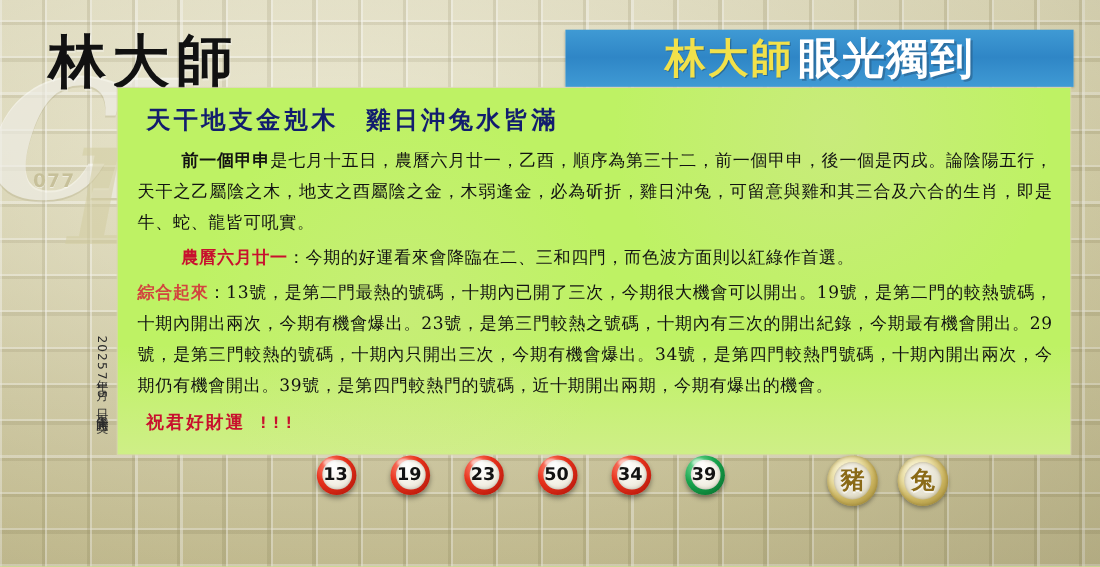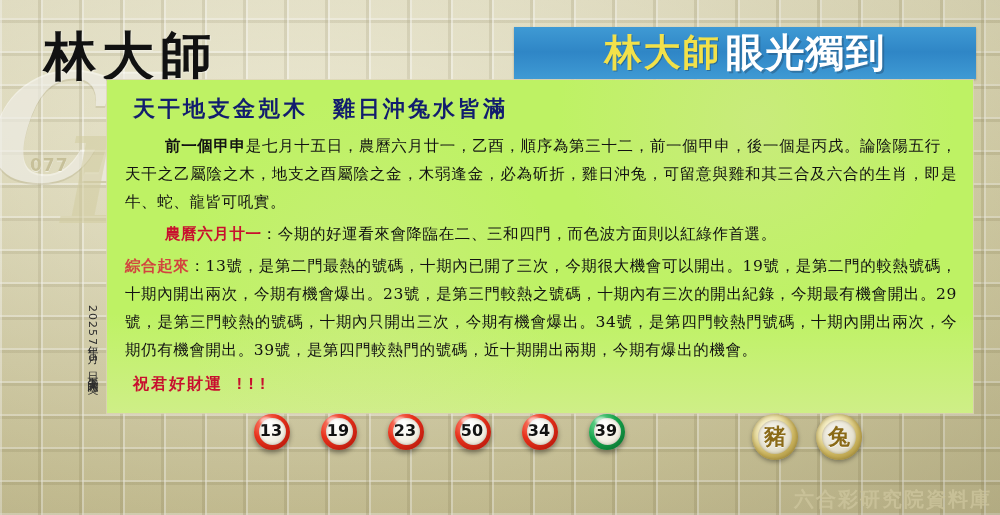--- a/index.html
+++ b/index.html
@@ -137,21 +137,21 @@
   .red{color:#c8102e;font-weight:700;}
   .red-soft{color:#d2453f;font-weight:700;}
   p.wish{
     margin:10px 0 0 8px;
     font-family:Liberation Mono, monospace;
     font-size:16px;font-weight:700;color:#c8102e;letter-spacing:2px;
   }
 
   
   .balls{
-    position:absolute;left:254px;top:414px;
+    position:absolute;left:288px;top:414px;
     display:flex;gap:31px;align-items:center;
   }
   .ball{
     position:relative;width:36px;height:36px;border-radius:50%;
     display:flex;align-items:center;justify-content:center;
     box-shadow:0 3px 5px rgba(0,0,0,.38);
   }
   .ball.red{
     background:radial-gradient(circle at 32% 28%,#ff8d7a 0%,#e8321c 42%,#a80f06 100%);
   }
@@ -212,21 +212,20 @@
 
 <div class="stage">
 
   <div class="bg"></div>
   <div class="bg-grid"></div>
   <div class="bg-vign"></div>
 
   <div class="wm">CL</div>
   <div class="wm2">L</div>
   <div class="wm-num">077</div>
-  <div class="wm-br">六合彩研究院資料庫</div>
 
   <div class="brand">林大師</div>
 
   <div class="banner">
     <span class="banner-a">林大師</span>
     <span class="banner-b">眼光獨到</span>
   </div>
 
   <div class="sheet">
     <div class="sheet-tex"></div>

